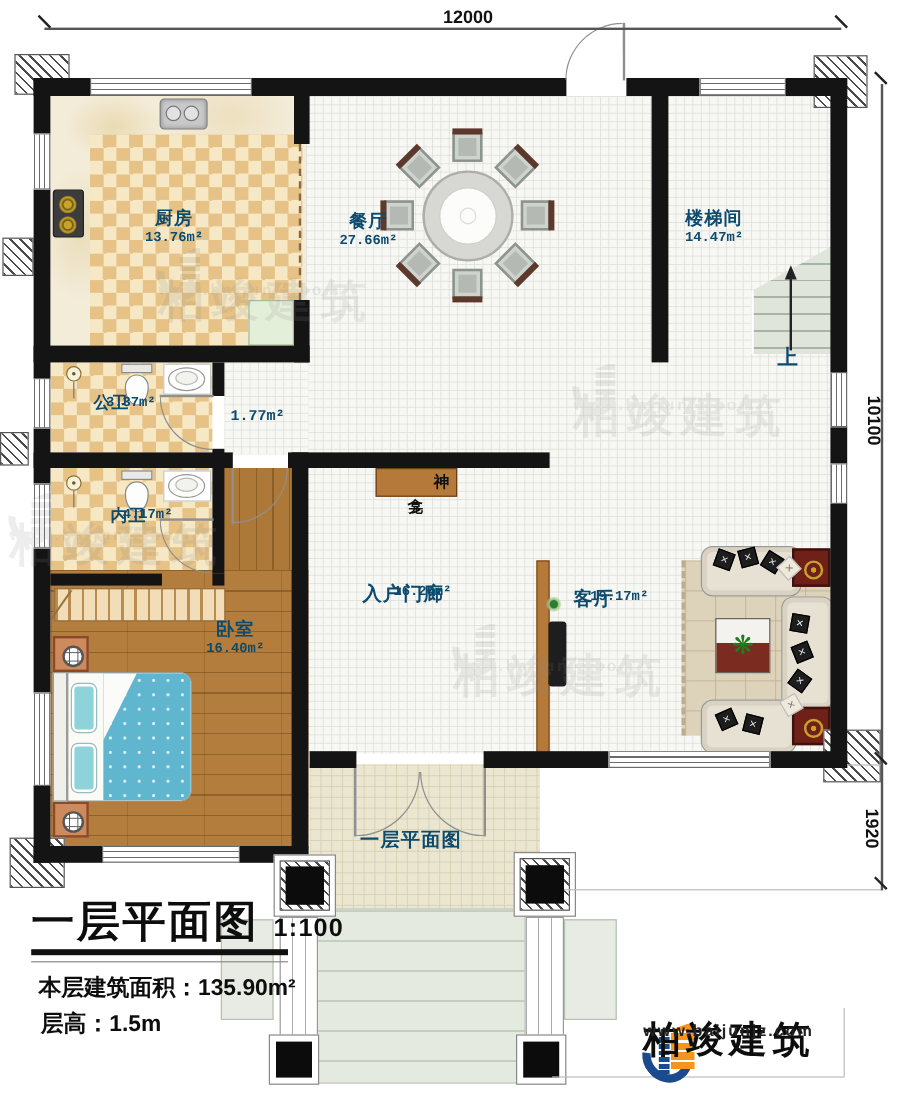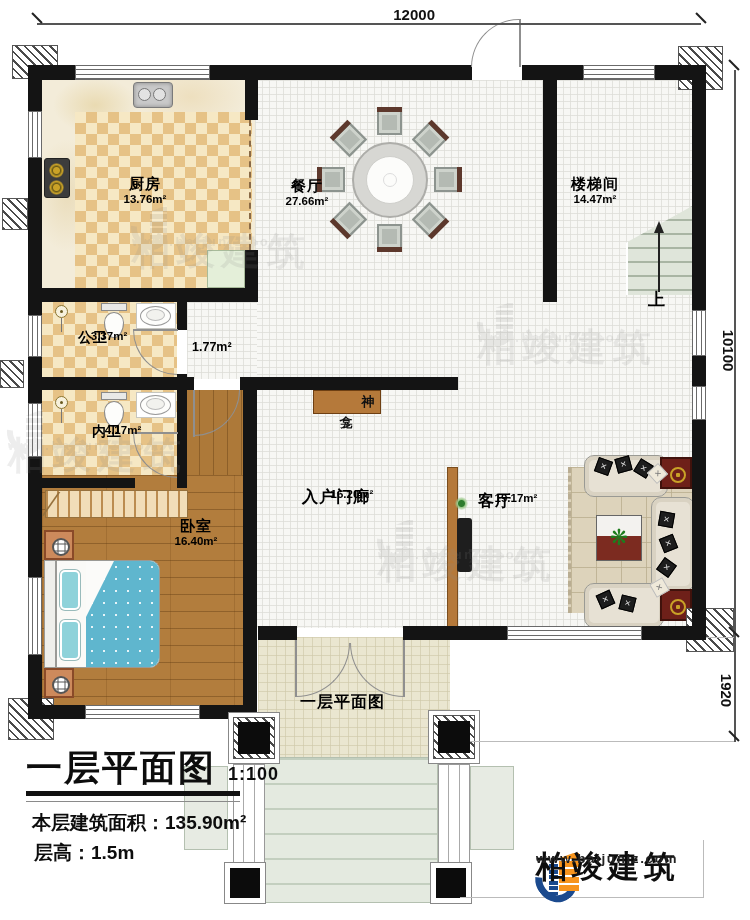--- a/index.html
+++ b/index.html
@@ -19,21 +19,21 @@
   .wood-v{z-index:1;background-color:#ad7939;background-image:repeating-linear-gradient(to right,rgba(92,56,16,.4) 0 1px,transparent 1px 14px);}
   .porch-tile{z-index:1;background-color:#eae6d0;background-image:linear-gradient(rgba(208,202,172,.7) 1px,transparent 1px),linear-gradient(90deg,rgba(208,202,172,.7) 1px,transparent 1px);background-size:9px 9px;}
   .steps{z-index:1;background:repeating-linear-gradient(to bottom,#c3cfbf 0 2px,#e4eae0 2px 25px);border:1px solid #b4c0b0;}
   .hatch{z-index:2;background-color:#fff;background-image:repeating-linear-gradient(45deg,#4a4a4a 0 1.5px,transparent 1.5px 6px);border:1px solid #555;}
   .colframe{z-index:5;background:#fff;border:1px solid #888;}
   .colblack{z-index:6;background:#0c0c0c;}
   .rail{z-index:3;background:#fff;border:1px solid #999;background-image:linear-gradient(90deg,transparent 9px,#aaa 9px 10px,transparent 10px 20px,#aaa 20px 21px,transparent 21px);}
   .arc{z-index:6;border:0 solid #8f8f8f;}
   .leaf{z-index:6;background:#8f8f8f;}
   .dash-door{z-index:6;border-left:2px dashed #8a6a46;}
-  .rl{z-index:7;text-align:center;font-weight:700;color:#000000;line-height:1.12;}
+  .rl{z-index:7;text-align:center;font-weight:700;color:#0c4a6e;line-height:1.12;font-family:Liberation Mono, monospace;}
   .rl .nm{display:block;font-size:15px;letter-spacing:1px;}
   .rl .ar{display:block;font-size:11.5px;}
   .fix{z-index:2;}
   .toilet-tank{z-index:3;background:#e9e9e7;border:1px solid #8a8a8a;}
   .toilet-bowl{z-index:3;background:#fdfdfb;border:1px solid #8a8a8a;border-radius:50% 50% 50% 50%/40% 40% 60% 60%;}
   .basin-box{z-index:2;background:#fff;border:1px solid #c6c6c0;}
   .basin{z-index:3;background:#fdfdfb;border:1px solid #999;border-radius:50%;}
   .basin-in{z-index:4;background:#f2f2ee;border:1px solid #bbb;border-radius:50%;}
   .shower{z-index:3;background:#f7f1dc;border:1.5px solid #8a7430;border-radius:50%;}
   .shower:after{content:"";position:absolute;left:3.5px;top:3.5px;width:3px;height:3px;border-radius:50%;background:#6a5a20;}
@@ -56,21 +56,21 @@
   .wm-url{position:relative;font-size:13px;font-weight:700;color:#8a8a8a;letter-spacing:2.5px;white-space:nowrap;margin-top:2px;}
   .dim{z-index:7;font-size:15px;font-weight:700;color:#111;white-space:nowrap;}
   .dimline{z-index:7;background:#555;}
   .tick{z-index:7;width:14px;height:2px;background:#222;transform:rotate(45deg);}
   .extline{z-index:6;background:#bbb;}
   .stair-steps{z-index:2;background:repeating-linear-gradient(to bottom,#a9b5a4 0 1.5px,#dfe5da 1.5px 14px);clip-path:polygon(0 42%,100% 0,100% 100%,0 100%);border-left:2px solid #fff;}
   .arrow-line{z-index:3;background:#222;}
   .arrow-head{z-index:3;width:0;height:0;border-left:5px solid transparent;border-right:5px solid transparent;border-bottom:12px solid #222;}
   .shrine{z-index:6;background:#b5793a;border:1.5px solid #6e3f12;color:#111;font-size:13px;font-weight:700;text-align:center;line-height:21px;letter-spacing:2px;}
   .tb-title{z-index:7;font-size:36px;font-weight:900;color:#0d0d0d;letter-spacing:2px;white-space:nowrap;}
-  .tb-scale{font-size:18px;font-weight:700;margin-left:12px;letter-spacing:1px;}
+  .tb-scale{font-size:21px;font-weight:700;margin-left:12px;letter-spacing:1px;}
   .tb-line{z-index:7;font-size:19px;font-weight:700;color:#0d0d0d;white-space:nowrap;}
   .logo{z-index:7;display:flex;align-items:flex-start;gap:8px;}
   .lg-mark{position:relative;width:56px;height:58px;}
   .lg-cres{position:absolute;left:0;top:9px;width:40px;height:44px;border:7px solid #1b4a8e;border-radius:50%;border-top-color:transparent;border-right-color:transparent;transform:rotate(-38deg);}
   .lg-orange{position:absolute;left:23px;top:1px;width:20px;height:40px;background:repeating-linear-gradient(#fff 0 2px,#f7941d 2px 8px);clip-path:polygon(0 18%,100% 0,100% 100%,0 100%);}
   .lg-blue{position:absolute;left:13px;top:13px;width:9px;height:32px;background:repeating-linear-gradient(#fff 0 1.5px,#1b4a8e 1.5px 5.5px);}
   .lg-name{position:relative;font-size:31px;font-weight:900;color:#0d0d0d;letter-spacing:5px;line-height:1.1;white-space:nowrap;}
   .lg-url{position:relative;font-size:13.5px;font-weight:700;color:#222;letter-spacing:1.6px;white-space:nowrap;margin-top:1px;}
 </style>
 </head>
@@ -277,21 +277,21 @@
       <span class="ar" style="position:static;">16.20m²</span>
     </div>
   <div class="rl" style="left:478px;top:492px;width:76px;">
     <span class="nm" style="font-size:16px;">客厅</span>
       <span class="ar" style="position:static;">19.17m²</span>
     </div>
   <div class="rl" style="left:300px;top:693px;width:108px;">
     <span class="nm" style="font-size:16px;letter-spacing:1px;">一层平面图</span>
     </div>
 
-  <div class="dim" style="left:345px;top:6px;width:90px;text-align:right;"><span style="position:static;">12000</span></div>
+  <div class="dim" style="left:345px;top:6px;width:90px;text-align:center;"><span style="position:static;">12000</span></div>
   <i class="dimline" style="left:37px;top:23px;width:664px;height:1.5px;"></i>
   <i class="tick" style="left:30px;top:17px;"></i>
   <i class="tick" style="left:694px;top:17px;"></i>
   <i class="dimline" style="left:734px;top:70px;width:1.5px;height:672px;"></i>
   <i class="tick" style="left:727px;top:64px;"></i>
   <i class="tick" style="left:727px;top:631px;"></i>
   <i class="tick" style="left:727px;top:735px;"></i>
   <div class="dim" style="left:688px;top:342px;width:80px;text-align:center;transform:rotate(90deg);"><span style="position:static;">10100</span></div>
   <div class="dim" style="left:696px;top:682px;width:60px;text-align:center;transform:rotate(90deg);"><span style="position:static;">1920</span></div>
   <i class="extline" style="left:706px;top:637px;width:28px;height:1px;"></i>

